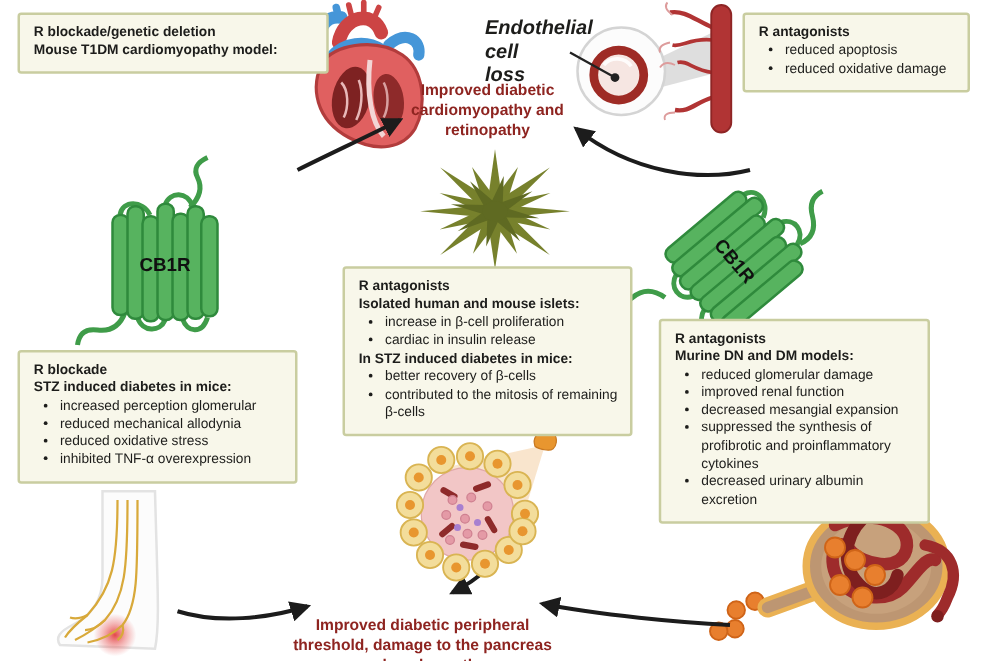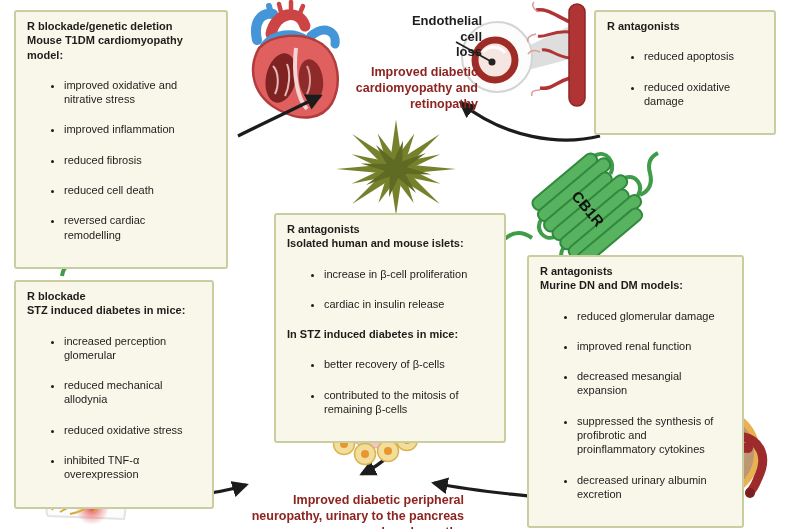--- a/index.html
+++ b/index.html
@@ -10,28 +10,28 @@
   #scene{position:absolute;left:0;top:0;z-index:0;}
   .infobox{
     position:absolute;z-index:2;background:var(--box-bg);
     border:2px solid var(--box-border);border-radius:3px;
     padding:7px 9px 9px 11px;font-size:11px;line-height:1.3;color:var(--text-black);
     box-sizing:border-box;
   }
   .infobox .hd{font-weight:bold;}
   .infobox .hd.it{font-style:italic;}
   .infobox ul{margin:0 0 1px 0;padding-left:21px;}
-  .infobox li{margin:16px;padding:0;}
+  .infobox li{margin:0;padding:0;}
   .outcome{
-    position:absolute;z-index:2;text-align:right;font-weight:bold;
+    position:absolute;z-index:2;text-align:center;font-weight:bold;
     font-size:12.5px;line-height:1.28;color:var(--maroon-text);
   }
   .blacklabel{
-    position:absolute;z-index:2;text-align:right;font-weight:bold;
-    font-size:13px;line-height:1.2;color:var(--text-black);
+    position:absolute;z-index:2;text-align:left;font-weight:bold;
+    font-size:16px;line-height:1.2;color:var(--text-black);font-style:italic;
   }
 </style>
 </head>
 <body>
 
 <div id="figure">
 
   <svg id="scene" width="785" height="529" viewBox="0 0 785 529">
     <defs>
       <marker id="ah" viewBox="0 0 10 10" refX="8.2" refY="5" markerWidth="5.2" markerHeight="5.2" orient="auto-start-reverse">
@@ -238,30 +238,23 @@
         <circle cx="418" cy="425" r="4"></circle>
       </g>
     </g>
 
     <g>
       <path d="M 456 42 L 492 62" stroke="#222" stroke-width="1.8" fill="none"></path>
       <circle cx="492" cy="62" r="3.5" fill="#222"></circle>
     </g>
   </svg>
 
-  <div class="infobox" style="left:14px;top:10px;width:214px;">
+  <div class="infobox" style="left:14px;top:10px;width:249px;">
       <div class="hd">R blockade/genetic deletion</div>
       <div class="hd">Mouse T1DM cardiomyopathy model:</div>
-      <ul>
-        <li>improved oxidative and nitrative stress</li>
-        <li>improved inflammation</li>
-        <li>reduced fibrosis</li>
-        <li>reduced cell death</li>
-        <li>reversed cardiac remodelling</li>
-      </ul>
     </div>
 
   <div class="infobox" style="left:594px;top:10px;width:182px;">
       <div class="hd">R antagonists</div>
       <ul>
         <li>reduced apoptosis</li>
         <li>reduced oxidative damage</li>
       </ul>
     </div>
 
@@ -272,21 +265,21 @@
         <li>increase in β-cell proliferation</li>
         <li>cardiac in insulin release</li>
       </ul>
       <div class="hd">In STZ induced diabetes in mice:</div>
       <ul>
         <li>better recovery of β-cells</li>
         <li>contributed to the mitosis of remaining β-cells</li>
       </ul>
     </div>
 
-  <div class="infobox" style="left:14px;top:280px;width:200px;">
+  <div class="infobox" style="left:14px;top:280px;width:224px;">
       <div class="hd">R blockade</div>
       <div class="hd">STZ induced diabetes in mice:</div>
       <ul>
         <li>increased perception glomerular</li>
         <li>reduced mechanical allodynia</li>
         <li>reduced oxidative stress</li>
         <li>inhibited TNF-α overexpression</li>
       </ul>
     </div>
 
@@ -308,17 +301,17 @@
     </div>
 
   <div class="outcome" style="left:302px;top:64px;width:176px;">
       <div>Improved diabetic</div>
       <div>cardiomyopathy and</div>
       <div>retinopathy</div>
     </div>
 
   <div class="outcome" style="left:212px;top:492px;width:252px;">
       <div>Improved diabetic  peripheral</div>
-      <div>neuropathy, urinary to the pancreas</div>
+      <div>threshold, damage to the pancreas</div>
       <div>and nephropathy</div>
     </div>
 
 </div>
 
 </body></html>

